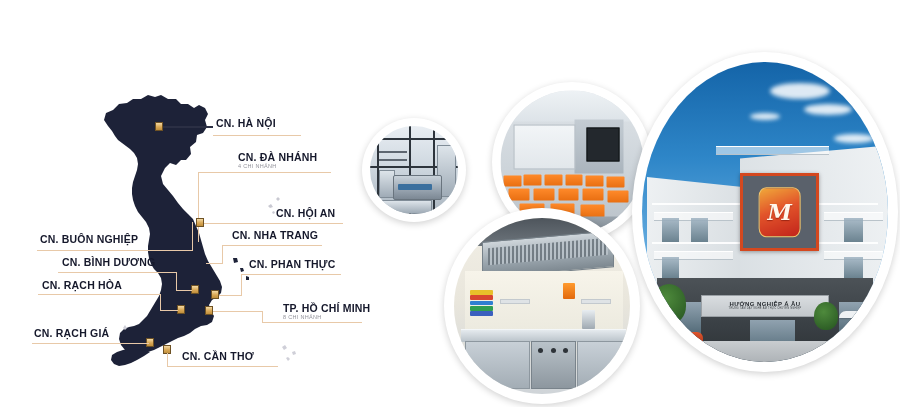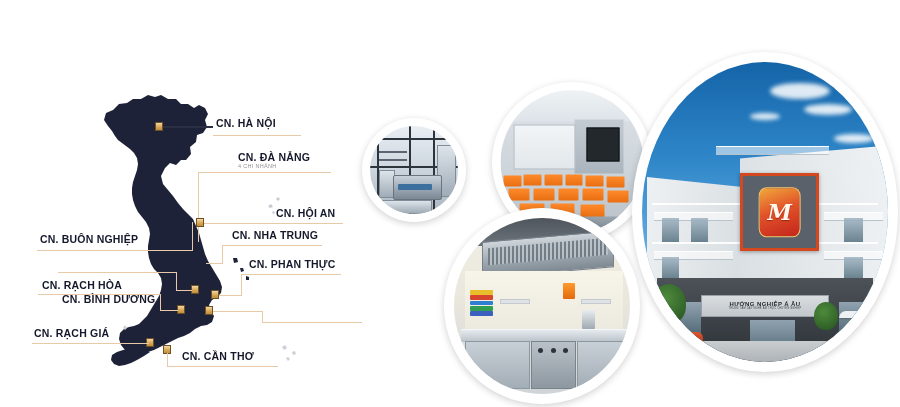--- a/index.html
+++ b/index.html
@@ -253,63 +253,67 @@
     <div class="conn dark" style="left:163px;top:126px;width:50px;"></div>
     <div class="underline" style="left:213px;top:135px;width:88px;"></div>
     <div class="lbl" style="left:216px;top:118px;">
       <span>CN. HÀ NỘI</span>
     </div>
 
     <div class="conn v" style="left:198px;top:172px;height:70px;"></div>
     <div class="conn h" style="left:198px;top:172px;width:33px;"></div>
     <div class="underline" style="left:231px;top:172px;width:100px;"></div>
     <div class="lbl" style="left:238px;top:152px;">
-      <span>CN. ĐÀ NẴNG</span>
+      <span>CN. ĐÀ NHÁNH</span>
       <span class="sub">4 CHI NHÁNH</span>
     </div>
 
     <div class="marker" style="left:196px;top:218px;"></div>
     <div class="conn h" style="left:204px;top:223px;width:67px;"></div>
     <div class="underline" style="left:271px;top:223px;width:72px;"></div>
     <div class="lbl" style="left:276px;top:208px;">
       <span>CN. HỘI AN</span>
     </div>
 
     <div class="conn v" style="left:222px;top:245px;height:18px;"></div>
     <div class="conn h" style="left:206px;top:263px;width:17px;"></div>
     <div class="underline" style="left:222px;top:245px;width:100px;"></div>
     <div class="lbl" style="left:232px;top:230px;">
-      <span>CN. NHA TRUNG</span>
+      <span>CN. NHA TRANG</span>
     </div>
 
     <div class="marker" style="left:211px;top:290px;"></div>
     <div class="conn v" style="left:241px;top:274px;height:22px;"></div>
     <div class="conn h" style="left:219px;top:295px;width:23px;"></div>
     <div class="underline" style="left:241px;top:274px;width:100px;"></div>
     <div class="lbl" style="left:249px;top:259px;">
       <span>CN. PHAN THỰC</span>
     </div>
 
     <div class="marker" style="left:205px;top:306px;"></div>
     <div class="conn v" style="left:262px;top:311px;height:11px;"></div>
     <div class="conn h" style="left:213px;top:311px;width:50px;"></div>
     <div class="underline" style="left:262px;top:322px;width:100px;"></div>
+    <div class="lbl" style="left:283px;top:303px;">
+      <span>TP. HỒ CHÍ MINH</span>
+      <span class="sub">8 CHI NHÁNH</span>
+    </div>
 
     <div class="conn v" style="left:192px;top:222px;height:28px;"></div>
     <div class="conn h" style="left:178px;top:250px;width:15px;"></div>
     <div class="underline" style="left:37px;top:250px;width:142px;"></div>
     <div class="lbl r" style="left:40px;top:234px;">
       <span>CN. BUÔN NGHIỆP</span>
     </div>
 
     <div class="marker" style="left:191px;top:285px;"></div>
     <div class="conn v" style="left:176px;top:272px;height:18px;"></div>
     <div class="conn h" style="left:176px;top:290px;width:16px;"></div>
     <div class="underline" style="left:58px;top:272px;width:119px;"></div>
-    <div class="lbl r" style="left:62px;top:257px;margin-top:37px;">
+    <div class="lbl r" style="left:62px;top:257px;">
       <span>CN. BÌNH DƯƠNG</span>
     </div>
 
     <div class="marker" style="left:177px;top:305px;"></div>
     <div class="conn v" style="left:160px;top:294px;height:16px;"></div>
     <div class="conn h" style="left:160px;top:310px;width:18px;"></div>
     <div class="underline" style="left:38px;top:294px;width:123px;"></div>
     <div class="lbl r" style="left:42px;top:280px;">
       <span>CN. RẠCH HÒA</span>
     </div>

